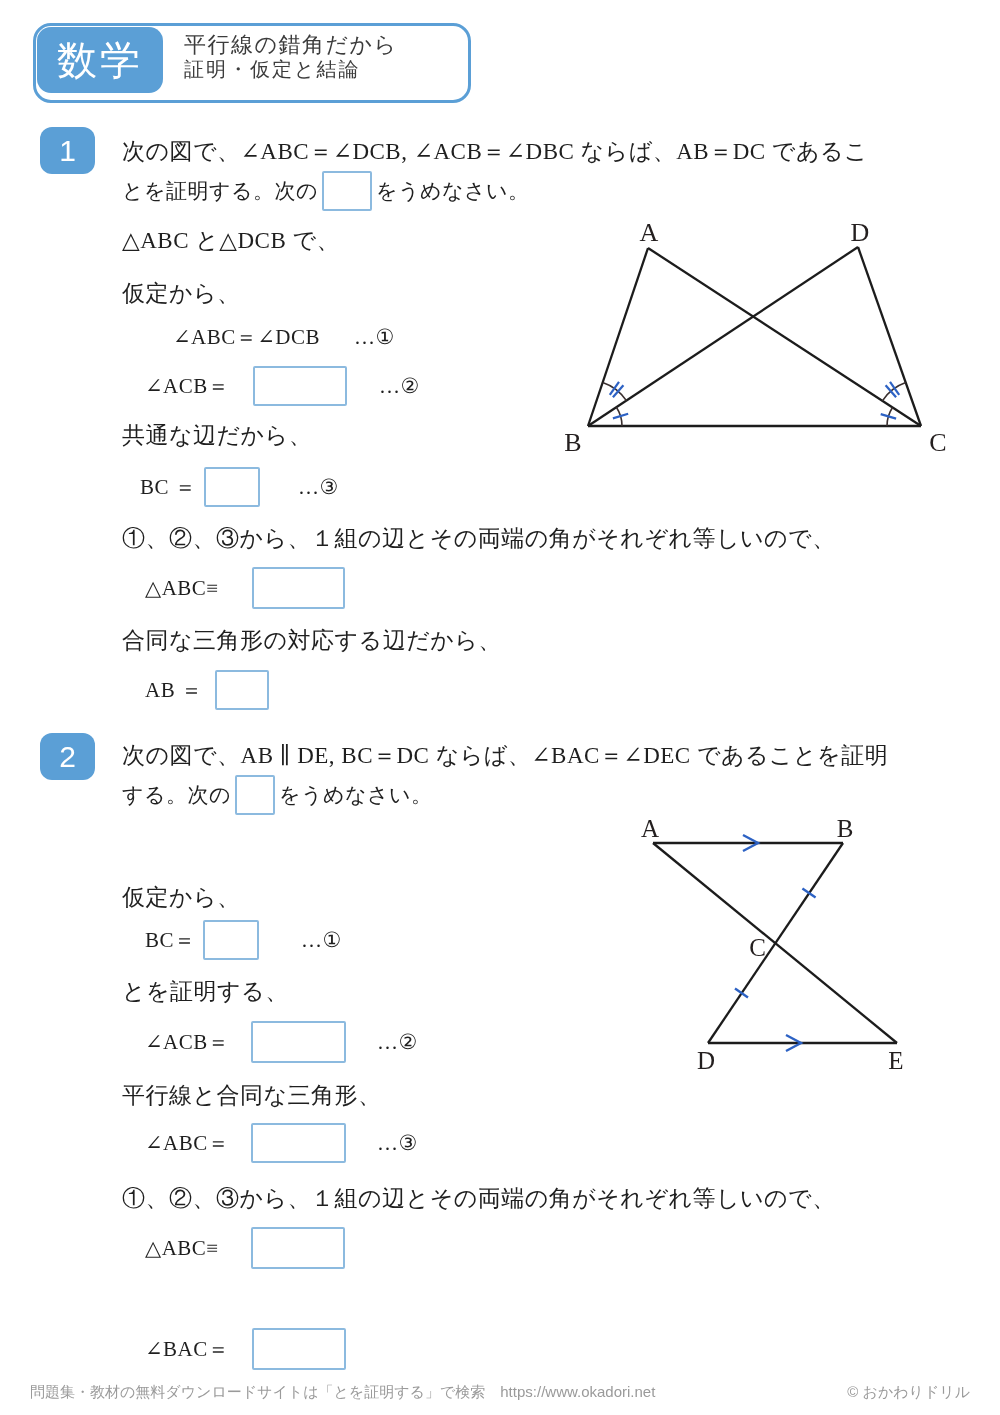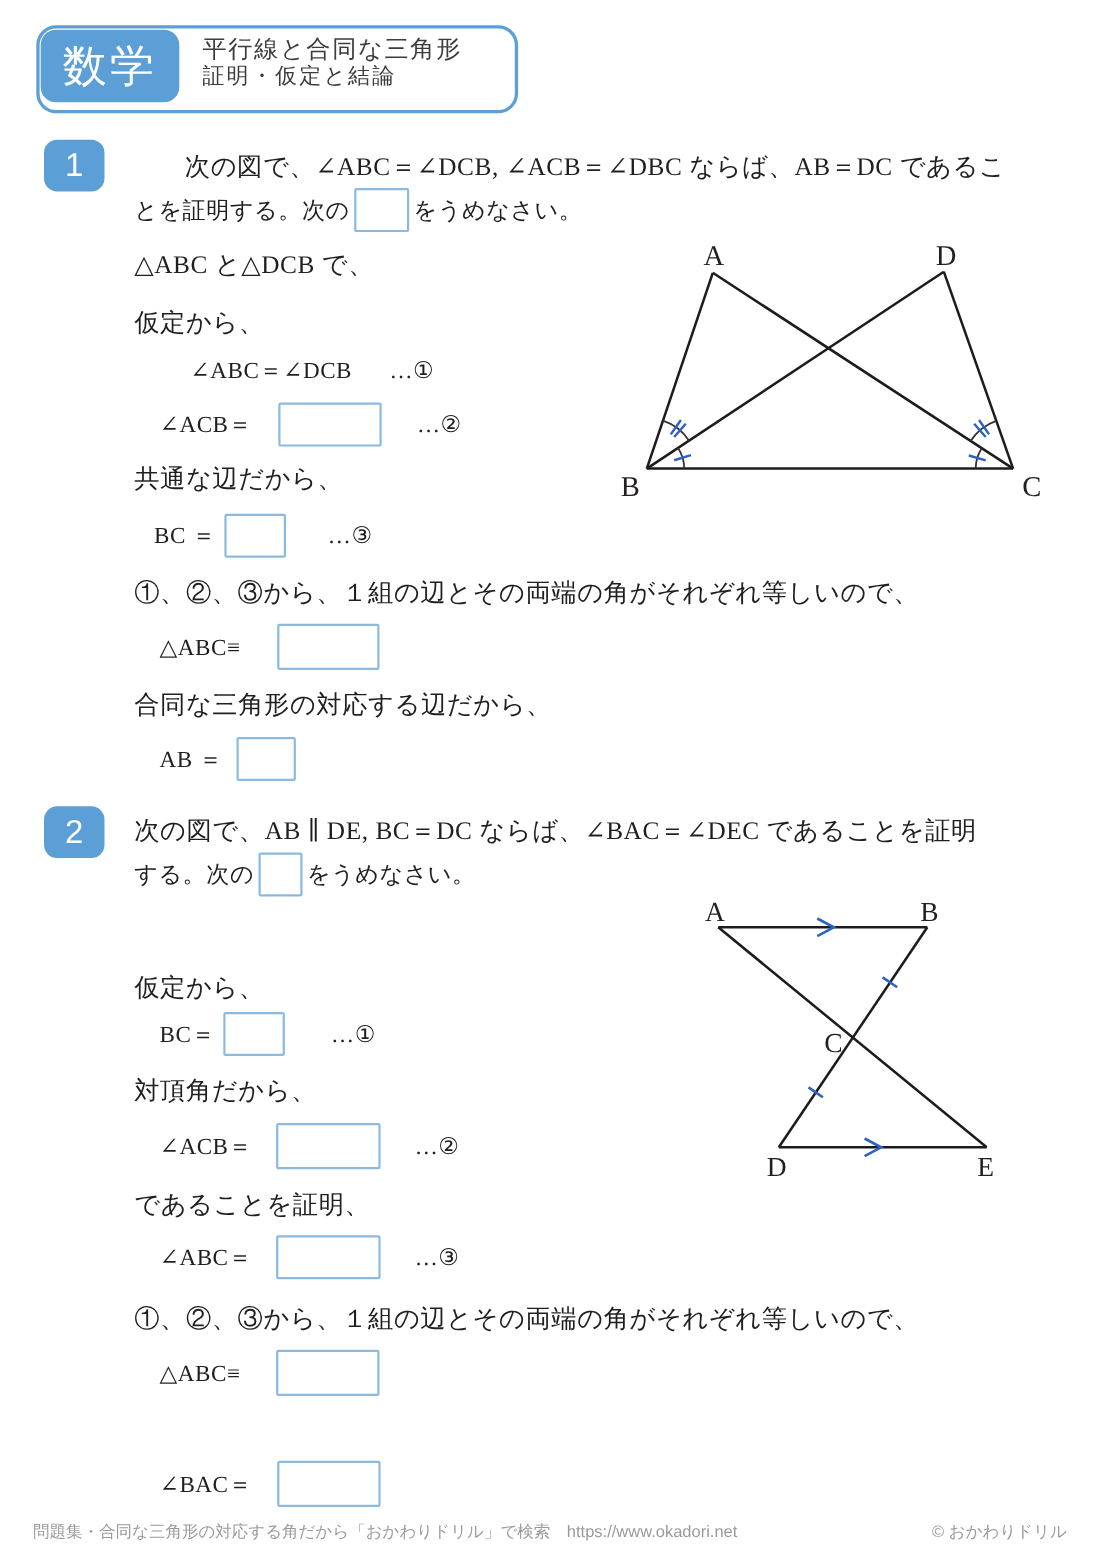--- a/index.html
+++ b/index.html
@@ -32,27 +32,27 @@
   svg text{font-family:"Liberation Serif","DejaVu Serif",serif;}
 </style>
 </head>
 <body>
 
 <div class="page">
 
   <div class="header-box"></div>
   <div class="subject-badge sans">数学</div>
   <div class="header-title sans">
-    <div class="t1">平行線と合同な三角形</div>
+    <div class="t1">平行線の錯角だから</div>
     <div class="t2">証明・仮定と結論</div>
   </div>
 
   <div class="num-badge sans" style="left:40px;top:127px;">1</div>
 
-  <div class="tline" style="left:122px;top:136px;margin-left:46px;">次の図で、∠ABC＝∠DCB, ∠ACB＝∠DBC ならば、AB＝DC であるこ</div>
+  <div class="tline" style="left:122px;top:136px;">次の図で、∠ABC＝∠DCB, ∠ACB＝∠DBC ならば、AB＝DC であるこ</div>
   <div class="row" style="left:122px;top:170px;height:42px;">
     <span class="lab">とを証明する。次の</span>
     <span class="abox" style="width:46px;height:36px;margin:0 4px;"></span>
     <span class="lab">をうめなさい。</span>
   </div>
 
   <div class="tline" style="left:122px;top:225px;">△ABC と△DCB で、</div>
   <div class="tline" style="left:122px;top:278px;">仮定から、</div>
 
   <div class="row" style="left:145px;top:323px;margin-left:28px;">
@@ -128,29 +128,29 @@
   </div>
 
   <div class="tline" style="left:122px;top:882px;">仮定から、</div>
 
   <div class="row" style="left:145px;top:918px;height:44px;">
     <span class="lab" style="width:58px;">BC＝</span>
     <span class="abox" style="width:52px;height:36px;"></span>
     <span class="suffix" style="margin-left:42px;">…①</span>
   </div>
 
-  <div class="tline" style="left:122px;top:976px;">対頂角だから、</div>
+  <div class="tline" style="left:122px;top:976px;">とを証明する、</div>
 
   <div class="row" style="left:145px;top:1020px;height:44px;">
     <span class="lab" style="width:106px;">∠ACB＝</span>
     <span class="abox" style="width:91px;height:38px;"></span>
     <span class="suffix" style="margin-left:31px;">…②</span>
   </div>
 
-  <div class="tline" style="left:122px;top:1080px;">であることを証明、</div>
+  <div class="tline" style="left:122px;top:1080px;">平行線と合同な三角形、</div>
 
   <div class="row" style="left:145px;top:1122px;height:42px;">
     <span class="lab" style="width:106px;">∠ABC＝</span>
     <span class="abox" style="width:91px;height:36px;"></span>
     <span class="suffix" style="margin-left:31px;">…③</span>
   </div>
 
   <div class="tline" style="left:122px;top:1183px;">①、②、③から、１組の辺とその両端の角がそれぞれ等しいので、</div>
 
   <div class="row" style="left:145px;top:1226px;height:44px;">
@@ -180,17 +180,17 @@
     <g font-size="25" fill="#241f1f">
       <text x="650" y="837" text-anchor="middle">A</text>
       <text x="845" y="837" text-anchor="middle">B</text>
       <text x="766" y="956" text-anchor="end">C</text>
       <text x="706" y="1069" text-anchor="middle">D</text>
       <text x="896" y="1069" text-anchor="middle">E</text>
     </g>
   </svg>
 
   <div class="footer sans">
-    <span>問題集・合同な三角形の対応する角だから「おかわりドリル」で検索　https://www.okadori.net</span>
+    <span>問題集・教材の無料ダウンロードサイトは「とを証明する」で検索　https://www.okadori.net</span>
     <span>© おかわりドリル</span>
   </div>
 
 </div>
 
 </body></html>

